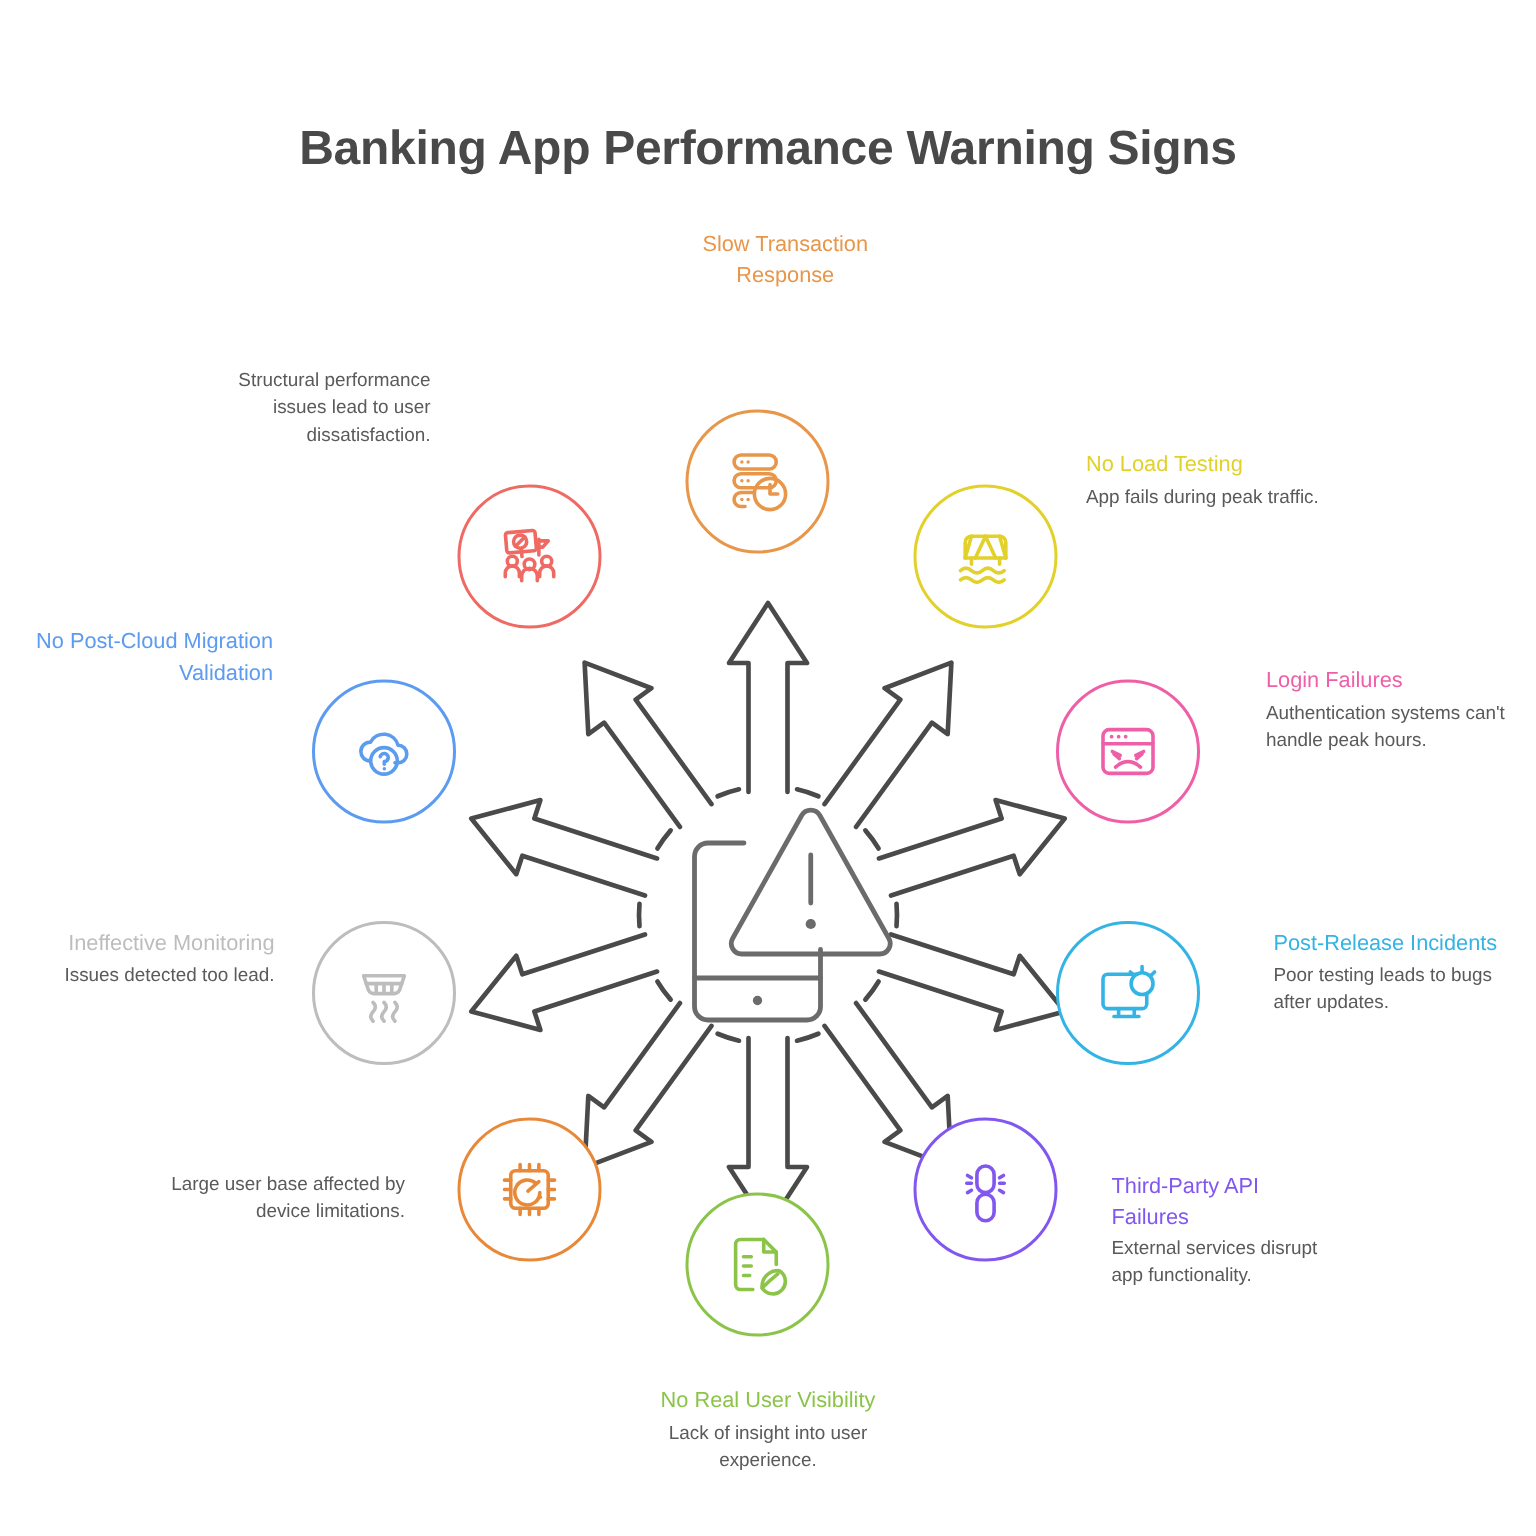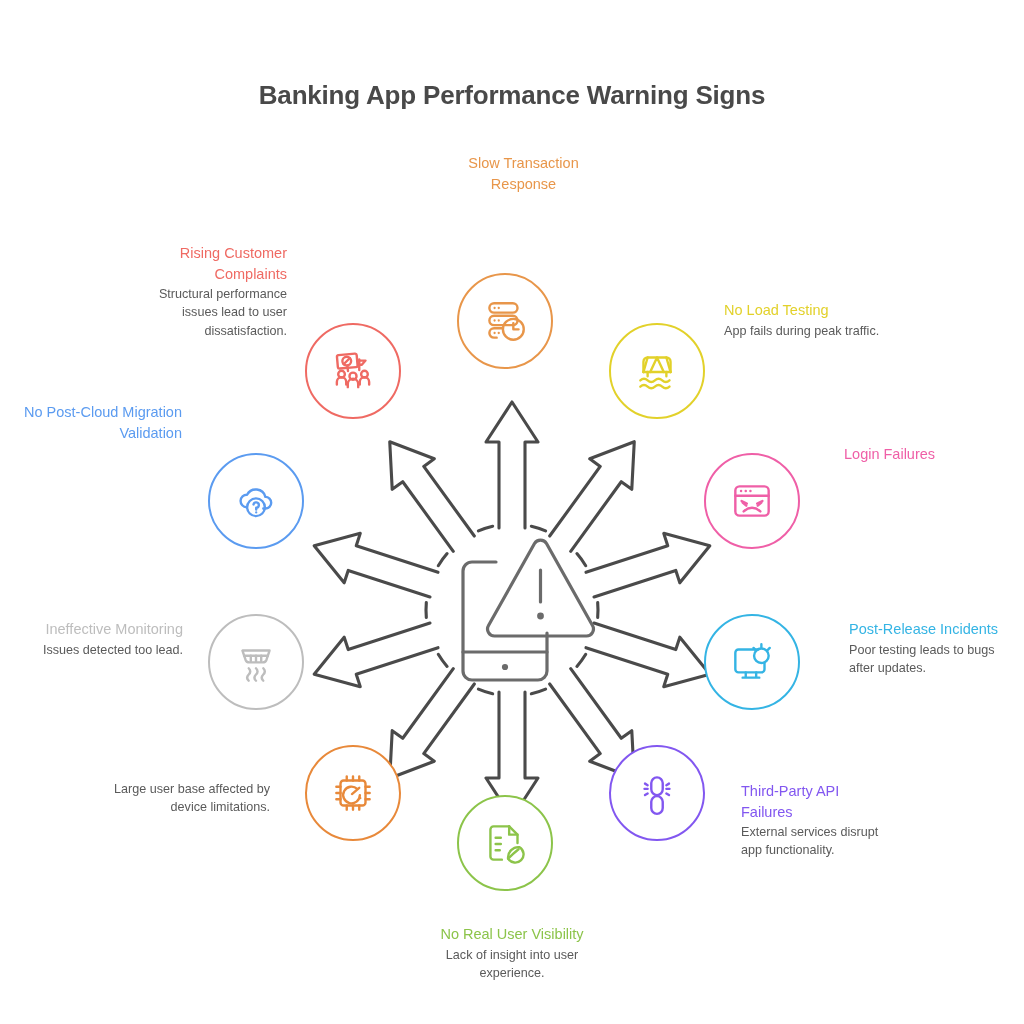--- a/index.html
+++ b/index.html
@@ -8,21 +8,21 @@
     background:#ffffff;
     font-family:"Liberation Sans", sans-serif;
     color:#4a4a4a;
     position:relative;
     overflow:hidden;
   }
   #page-title {
     position:absolute;
     top:80px; left:0; width:1024px;
     text-align:center;
-    font-size:26px;
+    font-size:32px;
     font-weight:bold;
     color:#494949;
     letter-spacing:-0.2px;
   }
 
   
   #hub { position:absolute; left:282px; top:380px; width:460px; height:460px; }
   #hub svg { display:block; }
 
   
@@ -211,20 +211,21 @@
   <div class="ttl" style="color: rgb(232, 150, 74); margin-left: 23px;">Slow Transaction Response</div>
 </div>
 
 <div class="tblock ta-left" style="left:724px;top:300px;width:175px;">
   <div class="ttl" style="color: rgb(226, 209, 42);">No Load Testing</div>
   <div class="dsc">App fails during peak traffic.</div>
 </div>
 
 <div class="tblock ta-left" style="left:844px;top:444px;width:175px;">
   <div class="ttl" style="color: rgb(239, 95, 167);">Login Failures</div>
+  <div class="dsc">Authentication systems can't handle peak hours.</div>
 </div>
 
 <div class="tblock ta-left" style="left:849px;top:619px;width:165px;">
   <div class="ttl" style="color: rgb(52, 180, 228);">Post-Release Incidents</div>
   <div class="dsc">Poor testing leads to bugs after updates.</div>
 </div>
 
 <div class="tblock ta-left" style="left:741px;top:781px;width:150px;">
   <div class="ttl" style="color: rgb(130, 87, 240);">Third-Party API Failures</div>
   <div class="dsc">External services disrupt app functionality.</div>
@@ -238,19 +239,18 @@
 <div class="tblock ta-right" style="left:105px;top:779px;width:165px;">
   <div class="dsc">Large user base affected by device limitations.</div>
 </div>
 
 <div class="tblock ta-right" style="left:18px;top:619px;width:165px;">
   <div class="ttl" style="color: rgb(189, 189, 189);">Ineffective Monitoring</div>
   <div class="dsc">Issues detected too lead.</div>
 </div>
 
 <div class="tblock ta-right" style="left:22px;top:402px;width:160px;">
-  <div class="ttl" style="color: rgb(91, 155, 240);">No Post-Cloud Migration Validation</div>
+  <div class="ttl" style="color: rgb(91, 155, 240); margin-top: 16px;">No Post-Cloud Migration Validation</div>
 </div>
 
 <div class="tblock ta-right" style="left:124px;top:243px;width:163px;">
-  <div class="ttl" style="color: rgb(239, 106, 99);">Rising Customer Complaints</div>
   <div class="dsc">Structural performance issues lead to user dissatisfaction.</div>
 </div>
 
 </body></html>

